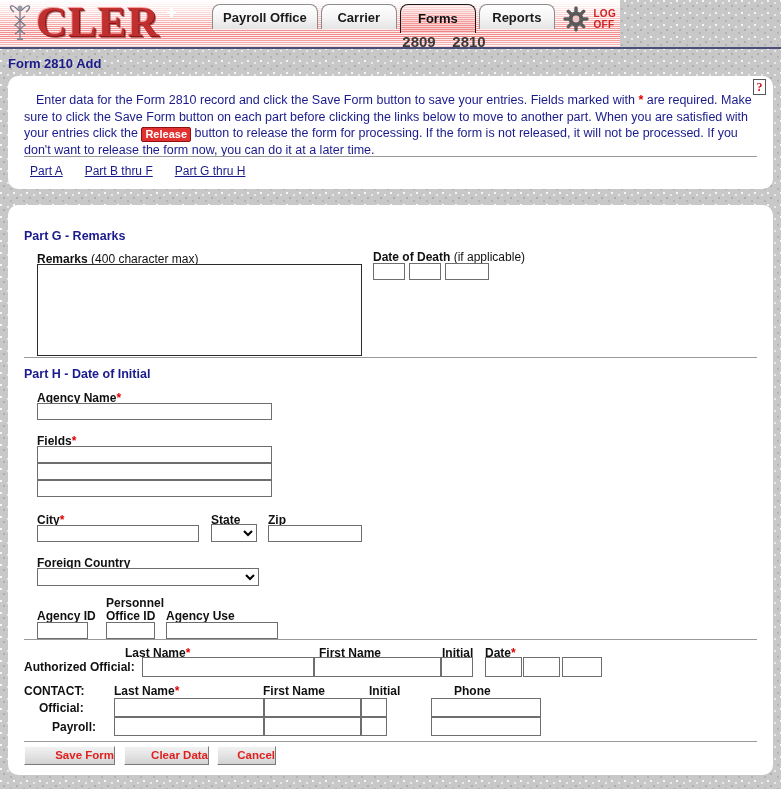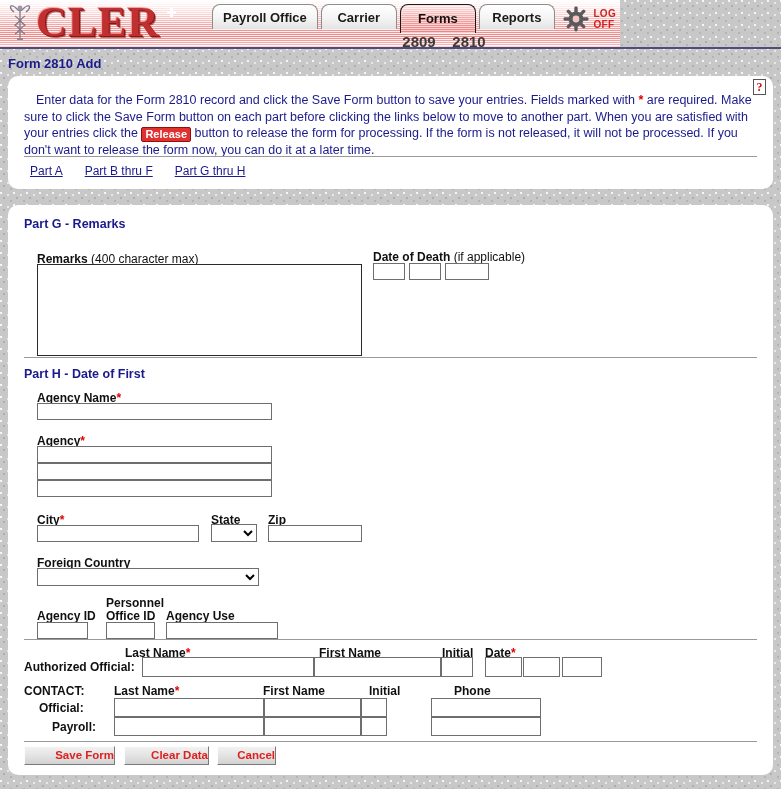--- a/index.html
+++ b/index.html
@@ -375,45 +375,45 @@
 
   <div class="part-links">
     <a>Part A</a>
     <a>Part B thru F</a>
     <a>Part G thru H</a>
   </div>
 </div>
 
 <div class="panel" id="panel-form">
 
-  <div class="section-title" style="left:16px; top:12px;text-align:center;">Part G - Remarks</div>
+  <div class="section-title" style="left:16px; top:24px;text-align:center;">Part G - Remarks</div>
 
   <div class="fld-label" style="left:29px; top:47px;">
     <span>Remarks</span><span class="sub"> (400 character max)</span>
   </div>
   <textarea class="ta" style="left: 29px; top: 59px; width: 325px; height: 92px;"></textarea>
 
   <div class="fld-label" style="left:365px; top:45px;">
     <span>Date of Death</span><span class="sub"> (if applicable)</span>
   </div>
   <input class="tb" style="left: 365px; top: 58px; width: 32px;" value="">
   <input class="tb" style="left: 401px; top: 58px; width: 32px;" value="">
   <input class="tb" style="left: 437px; top: 58px; width: 44px;" value="">
 
   <div class="divider" style="left:16px; top:152px; width:733px;"></div>
 
-  <div class="section-title" style="left:16px; top:162px;">Part H - Date of First</div>
+  <div class="section-title" style="left:16px; top:162px;">Part H - Date of Initial</div>
 
   <div class="fld-label" style="left:29px; top:186px;">
     <span>Agency Name</span><span class="req-star">*</span>
   </div>
   <input class="tb" style="left: 29px; top: 198px; width: 235px;" value="">
 
   <div class="fld-label" style="left:29px; top:229px;">
-    <span>Agency</span><span class="req-star">*</span>
+    <span>Fields</span><span class="req-star">*</span>
   </div>
   <input class="tb" style="left: 29px; top: 241px; width: 235px;" value="">
   <input class="tb" style="left: 29px; top: 258px; width: 235px;" value="">
   <input class="tb" style="left: 29px; top: 275px; width: 235px;" value="">
 
   <div class="fld-label" style="left:29px; top:308px;">
     <span>City</span><span class="req-star">*</span>
   </div>
   <input class="tb" style="left: 29px; top: 320px; width: 162px;" value="">
 

